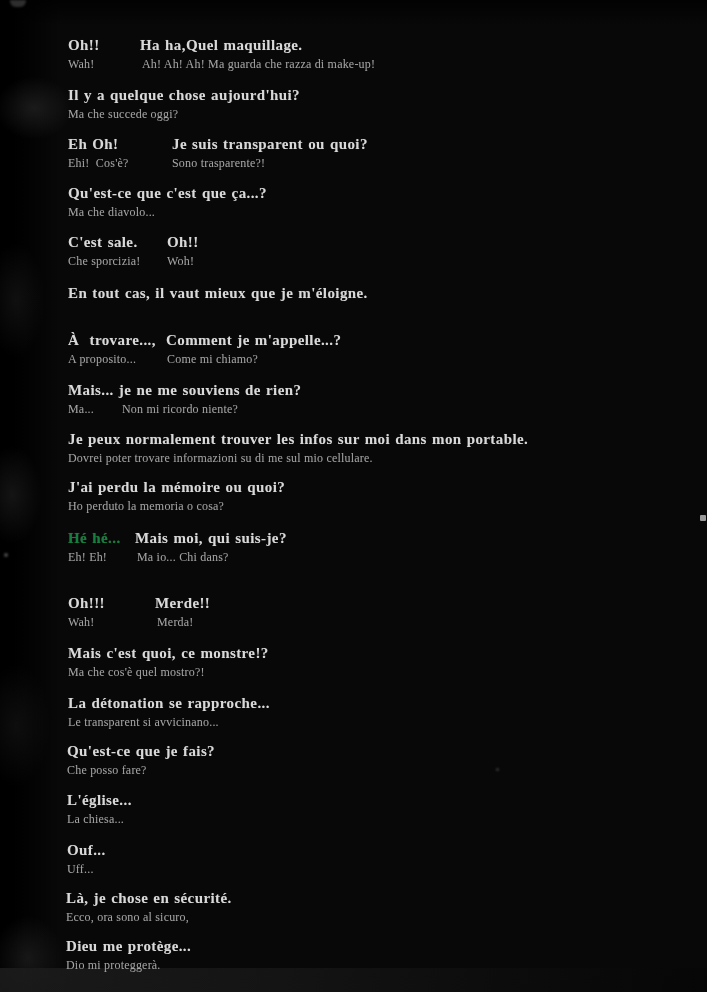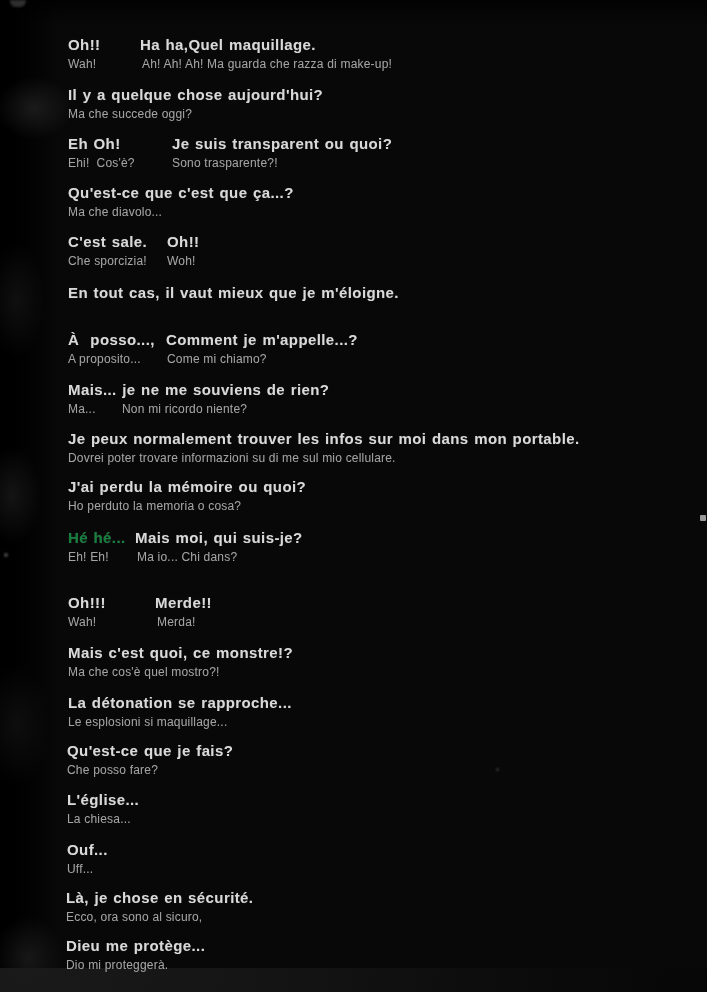--- a/index.html
+++ b/index.html
@@ -1,21 +1,21 @@
 <!DOCTYPE html>
 <html><head>
 <meta charset="utf-8">
 <style>
   html,body{margin:0;padding:0;background:#000;}
   #stage{
     position:relative;
     width:707px;height:992px;
     background:#080808;
     overflow:hidden;
-    font-family:Liberation Sans, sans-serif;
+    font-family:Liberation Serif, serif;
   }
   
   .edge-left{
     position:absolute;left:0;top:0;width:70px;height:992px;pointer-events:none;
     background:
       radial-gradient(55px 45px at 34px 108px, rgba(46,46,46,.55), transparent 70%),
       radial-gradient(40px 80px at 16px 300px, rgba(34,34,34,.45), transparent 72%),
       radial-gradient(42px 70px at 12px 495px, rgba(40,40,40,.5), transparent 70%),
       radial-gradient(48px 85px at 16px 725px, rgba(30,30,30,.45), transparent 72%),
       radial-gradient(50px 60px at 28px 958px, rgba(44,44,44,.5), transparent 70%),
@@ -87,21 +87,21 @@
       <div class="row" style="top: 233px;">
         <span class="fr" style="left: 68px; color: rgb(217, 217, 217);">C'est sale.</span>
         <span class="fr" style="left: 167px; color: rgb(217, 217, 217);">Oh!!</span>
         <span class="it" style="left: 68px; color: rgb(163, 163, 163);">Che sporcizia!</span>
         <span class="it" style="left: 167px; color: rgb(163, 163, 163);">Woh!</span>
       </div>
       <div class="row" style="top: 284px;">
         <span class="fr" style="left: 68px; color: rgb(217, 217, 217);">En tout cas, il vaut mieux que je m'éloigne.</span>
       </div>
       <div class="row" style="top: 331px;">
-        <span class="fr" style="left: 68px; color: rgb(217, 217, 217);">À  posso...,</span>
+        <span class="fr" style="left: 68px; color: rgb(217, 217, 217);">À  trovare...,</span>
         <span class="fr" style="left: 166px; color: rgb(217, 217, 217);">Comment je m'appelle...?</span>
         <span class="it" style="left: 68px; color: rgb(163, 163, 163);">A proposito...</span>
         <span class="it" style="left: 167px; color: rgb(163, 163, 163);">Come mi chiamo?</span>
       </div>
       <div class="row" style="top: 381px;">
         <span class="fr" style="left: 68px; color: rgb(217, 217, 217);">Mais... je ne me souviens de rien?</span>
         <span class="it" style="left: 68px; color: rgb(163, 163, 163);">Ma...</span>
         <span class="it" style="left: 122px; color: rgb(163, 163, 163);">Non mi ricordo niente?</span>
       </div>
       <div class="row" style="top: 430px; text-align: center;">
@@ -123,21 +123,21 @@
         <span class="fr" style="left: 155px; color: rgb(217, 217, 217);">Merde!!</span>
         <span class="it" style="left: 68px; color: rgb(163, 163, 163);">Wah!</span>
         <span class="it" style="left: 157px; color: rgb(163, 163, 163);">Merda!</span>
       </div>
       <div class="row" style="top: 644px;">
         <span class="fr" style="left: 68px; color: rgb(217, 217, 217);">Mais c'est quoi, ce monstre!?</span>
         <span class="it" style="left: 68px; color: rgb(163, 163, 163);">Ma che cos'è quel mostro?!</span>
       </div>
       <div class="row" style="top: 694px;">
         <span class="fr" style="left: 68px; color: rgb(217, 217, 217);">La détonation se rapproche...</span>
-        <span class="it" style="left: 68px; color: rgb(163, 163, 163);">Le esplosioni si maquillage...</span>
+        <span class="it" style="left: 68px; color: rgb(163, 163, 163);">Le transparent si avvicinano...</span>
       </div>
       <div class="row" style="top: 742px;">
         <span class="fr" style="left: 67px; color: rgb(217, 217, 217);">Qu'est-ce que je fais?</span>
         <span class="it" style="left: 67px; color: rgb(163, 163, 163);">Che posso fare?</span>
       </div>
       <div class="row" style="top: 791px;">
         <span class="fr" style="left: 67px; color: rgb(217, 217, 217);">L'église...</span>
         <span class="it" style="left: 67px; color: rgb(163, 163, 163);">La chiesa...</span>
       </div>
       <div class="row" style="top: 841px;">

